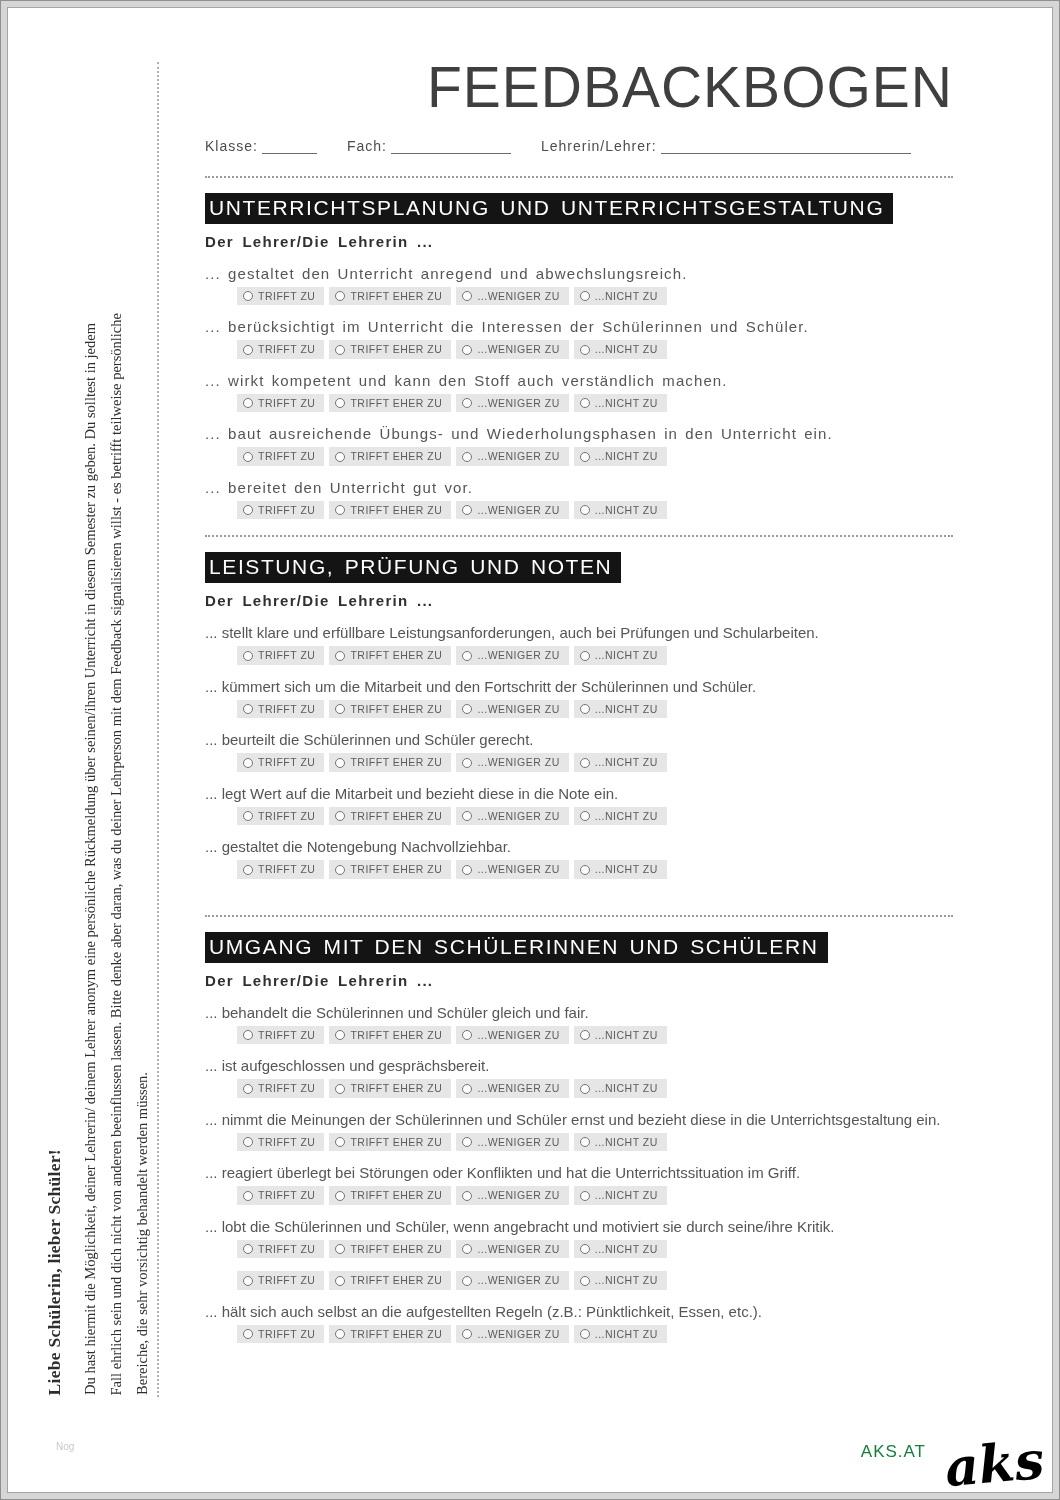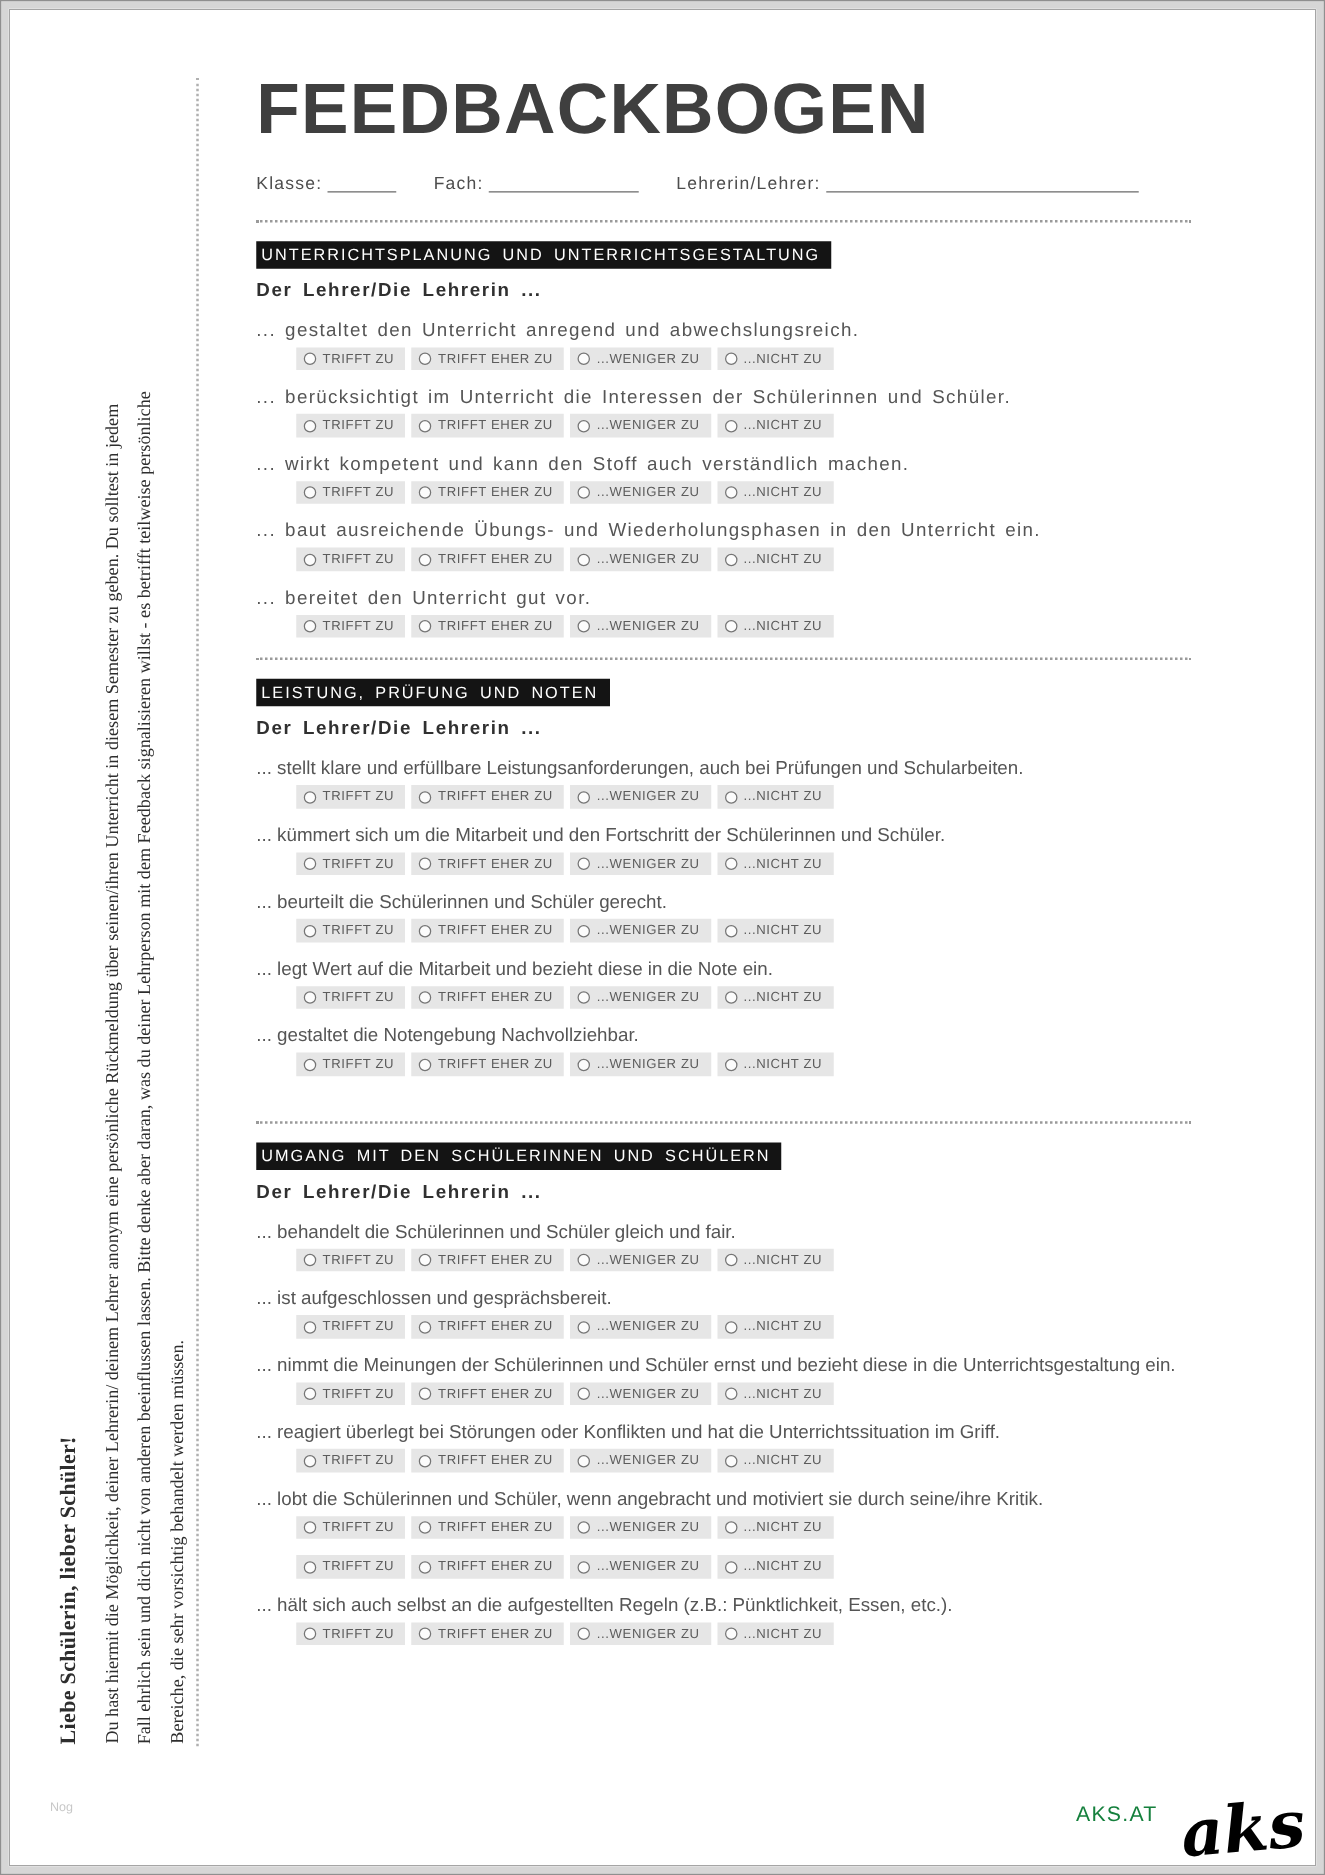--- a/index.html
+++ b/index.html
@@ -26,41 +26,41 @@
   }
   .side-greeting { left: 44px; font-weight: bold; font-size: 17.5px; letter-spacing: 0.3px; }
   .side-l2 { left: 82px; font-size: 14.5px; }
   .side-l3 { left: 108px; font-size: 14.5px; }
   .side-l4 { left: 134px; font-size: 14.5px; }
 
   
   .main { position: absolute; left: 205px; top: 58px; width: 748px; }
 
   .doc-title {
-    font-size: 57px; font-weight: 700; color: #3f3f3f;
-    letter-spacing: 1px; line-height: 1.05; margin: 0 0 20px 0;
+    font-size: 57px; font-weight: 400; color: #3f3f3f;
+    letter-spacing: 1px; line-height: 1.05; margin: 0 0 20px 0; text-align: right;
   }
 
   .fields-row { display: flex; align-items: flex-end; gap: 30px; font-size: 14px; color: #4d4d4d; letter-spacing: 1px; }
   .field { display: flex; align-items: flex-end; gap: 4px; }
   .blank { display: inline-block; border-bottom: 1.5px solid #6a6a6a; height: 15px; }
   .blank-sm { width: 55px; }
   .blank-md { width: 120px; }
   .blank-lg { width: 250px; }
 
   #sections { margin-top: 22px; }
   .fb-section { margin-top: 16px; }
   .fb-section:first-child { margin-top: 0; }
   .fb-section:nth-child(3) { margin-top: 36px; }
 
   .dotted-sep { border-top: 2px dotted #9a9a9a; height: 0; margin-bottom: 15px; }
 
   .sec-header {
     display: inline-block; background: #141414; color: #ffffff;
-    font-size: 13px; font-weight: 400; letter-spacing: 1.6px; word-spacing: 3px;
+    font-size: 21px; font-weight: 400; letter-spacing: 1.6px; word-spacing: 3px;
     padding: 3px 9px 4px 4px; margin: 0 0 9px 0;
   }
   .sec-subtitle {
     font-weight: bold; font-size: 15px; color: #303030;
     letter-spacing: 1.3px; word-spacing: 3px; margin-bottom: 15px;
   }
 
   .item { margin-bottom: 13px; }
   .item-text { font-size: 15px; color: #555555; margin-bottom: 5px; }
   .tracked .item-text { letter-spacing: 1.1px; word-spacing: 2px; }
@@ -73,21 +73,21 @@
     display: inline-flex; align-items: center; gap: 5px;
     cursor: pointer; user-select: none;
   }
   .radio {
     width: 10px; height: 10px; border: 1px solid #757575;
     border-radius: 50%; background: #fcfcfc; flex: 0 0 auto;
     box-sizing: border-box;
   }
 
   
-  .watermark { position: absolute; left: 40px; bottom: 48px; color: #c8c8c8; font-size: 10px; }
+  .watermark { position: absolute; left: 56px; bottom: 48px; color: #c8c8c8; font-size: 10px; }
   .site-label { position: absolute; right: 134px; bottom: 38px; color: #15803d; font-size: 17px; letter-spacing: 1px; }
   .brand-logo {
     position: absolute; right: 16px; bottom: 10px;
     font-family: "DejaVu Serif", serif; font-style: italic; font-weight: bold;
     font-size: 52px; color: #000000; line-height: 1; transform: rotate(-5deg);
   }
 </style>
 </head>
 <body>
 

